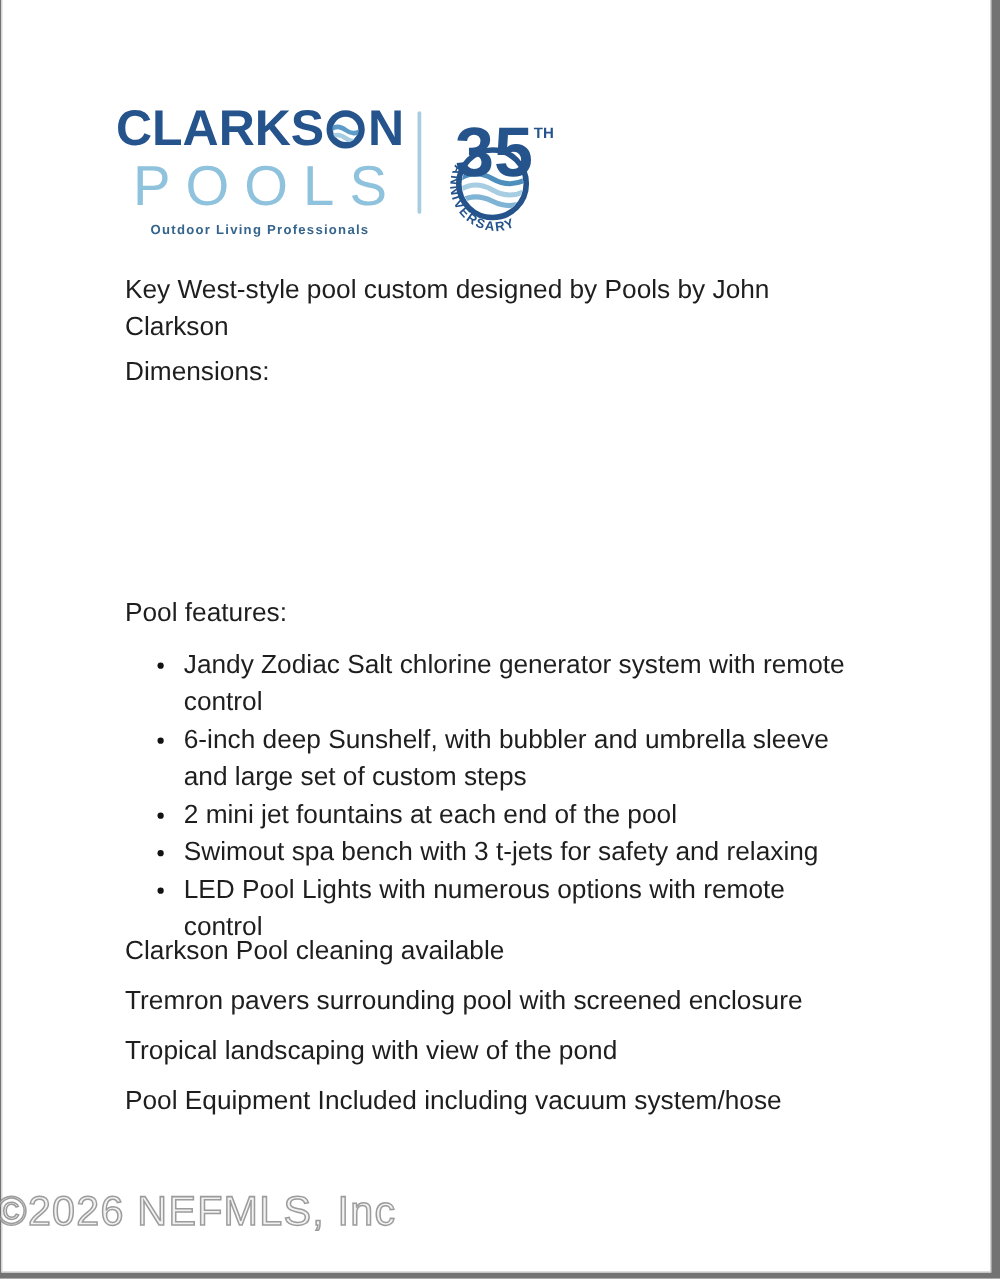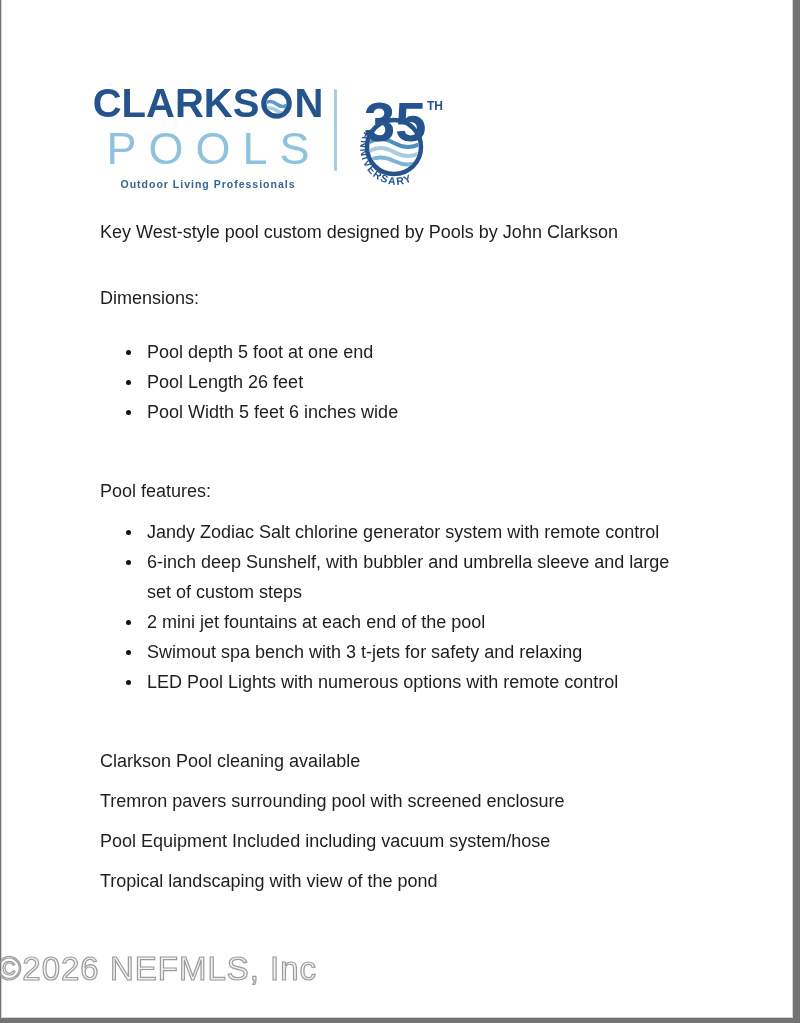--- a/index.html
+++ b/index.html
@@ -22,21 +22,21 @@
   
   .logo-row{position:absolute;left:95px;top:84px;display:flex;align-items:flex-start;}
   .logo-col{width:222px;display:flex;flex-direction:column;align-items:center;}
   .brand{display:flex;align-items:center;font-weight:bold;font-size:40px;line-height:1;color:var(--dark);letter-spacing:0;}
   .wave-o{display:block;margin:0 1px;}
   .pools{font-size:45px;line-height:1.05;font-weight:400;color:var(--light);letter-spacing:12px;margin-top:2px;padding-left:12px;}
   .tagline{font-size:10.5px;font-weight:700;letter-spacing:1px;color:var(--tag);margin-top:6px;white-space:nowrap;}
   .divider{width:3px;height:82px;background:#a9cddf;margin:6px 0 0 15px;border-radius:2px;flex:none;}
   .badge{margin-left:11px;display:block;}
   
-  .tblock{position:absolute;left:98px;width:594px;font-size:18px;line-height:30px;}
+  .tblock{position:absolute;left:98px;width:594px;font-size:21px;line-height:30px;}
   .intro{top:218px;}
   .h-dim{top:284px;}
   .h-feat{top:477px;}
   .blist{list-style:none;margin:0;padding:0;}
   .list-dim{top:338px;}
   .list-feat{top:518px;}
   .blist li{display:flex;}
   .dot{width:5px;height:5px;border-radius:50%;background:#121212;margin:13px 16px 0 26px;flex:none;}
   .li-text{flex:1;}
   .paras{top:747px;}
@@ -95,34 +95,20 @@
         <text x="79" y="27" font-size="12" font-weight="bold" fill="#25538c">TH</text>
         <text font-size="10.5" font-weight="bold" letter-spacing="1.4" fill="#25538c">
           <textPath href="#annArc" startOffset="3">ANNIVERSARY</textPath>
         </text>
       </svg>
     </div>
 
     <div class="tblock intro">Key West-style pool custom designed by Pools by John Clarkson</div>
 
     <div class="tblock h-dim">Dimensions:</div>
-    <ul class="tblock blist list-dim">
-      <li>
-        <span class="dot"></span>
-        <span class="li-text">Pool depth 5 foot at one end</span>
-      </li>
-      <li>
-        <span class="dot"></span>
-        <span class="li-text">Pool Length 26 feet</span>
-      </li>
-      <li>
-        <span class="dot"></span>
-        <span class="li-text">Pool Width 5 feet 6 inches wide</span>
-      </li>
-    </ul>
 
     <div class="tblock h-feat">Pool features:</div>
     <ul class="tblock blist list-feat">
       <li>
         <span class="dot"></span>
         <span class="li-text">Jandy Zodiac Salt chlorine generator system with remote control</span>
       </li>
       <li>
         <span class="dot"></span>
         <span class="li-text">6-inch deep Sunshelf, with bubbler and umbrella sleeve and large set of custom steps</span>
@@ -137,20 +123,20 @@
       </li>
       <li>
         <span class="dot"></span>
         <span class="li-text">LED Pool Lights with numerous options with remote control</span>
       </li>
     </ul>
 
     <div class="tblock paras">
       <p>Clarkson Pool cleaning available</p>
       <p>Tremron pavers surrounding pool with screened enclosure</p>
+      <p>Tropical landscaping with view of the pond</p>
       <p>Pool Equipment Included including vacuum system/hose</p>
-      <p>Tropical landscaping with view of the pond</p>
     </div>
 
   </div>
 
   <div class="watermark">©2026 NEFMLS, Inc</div>
 </div>
 
 </body></html>

